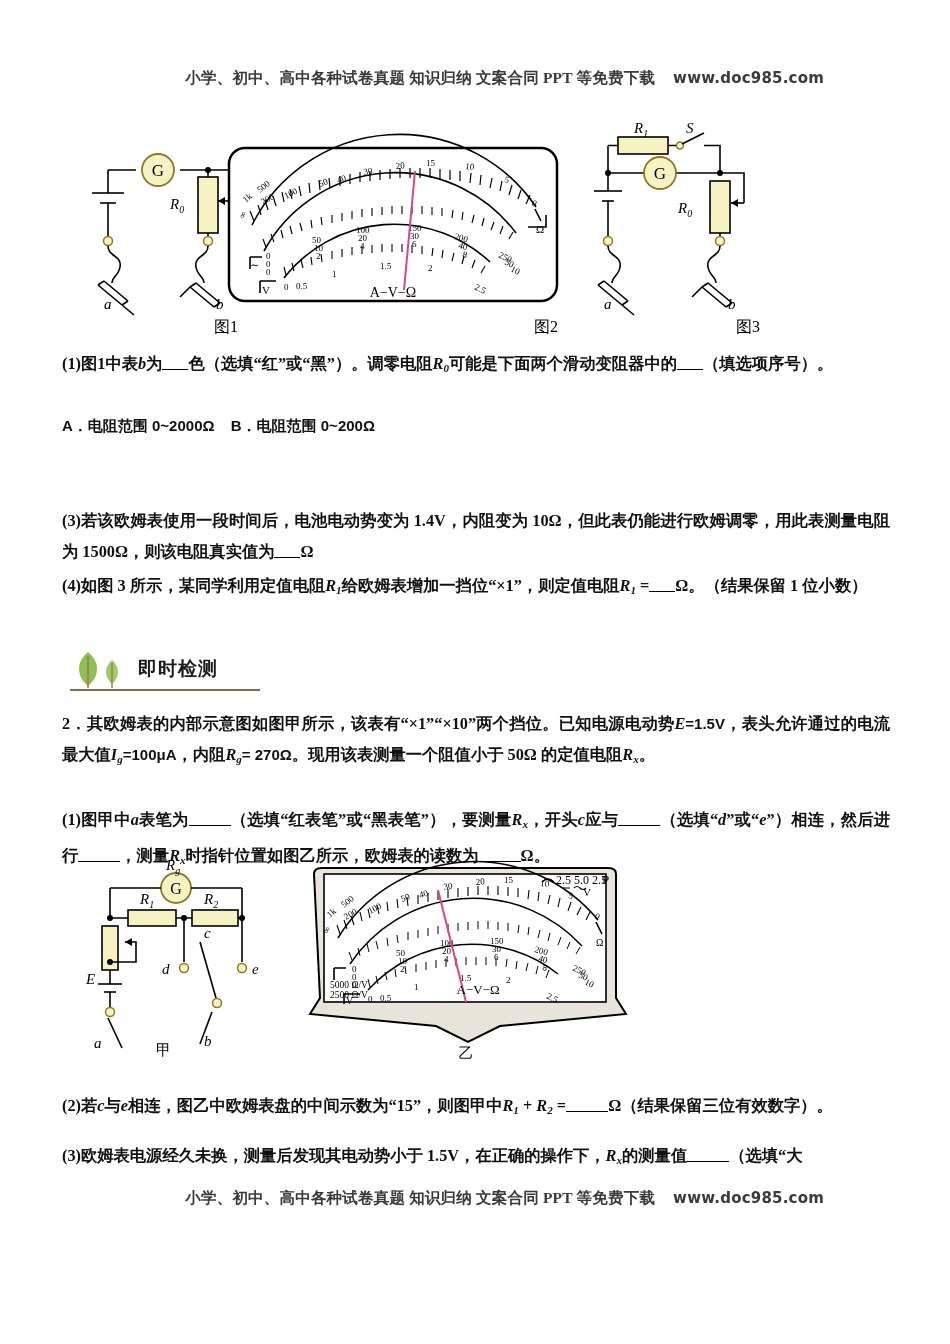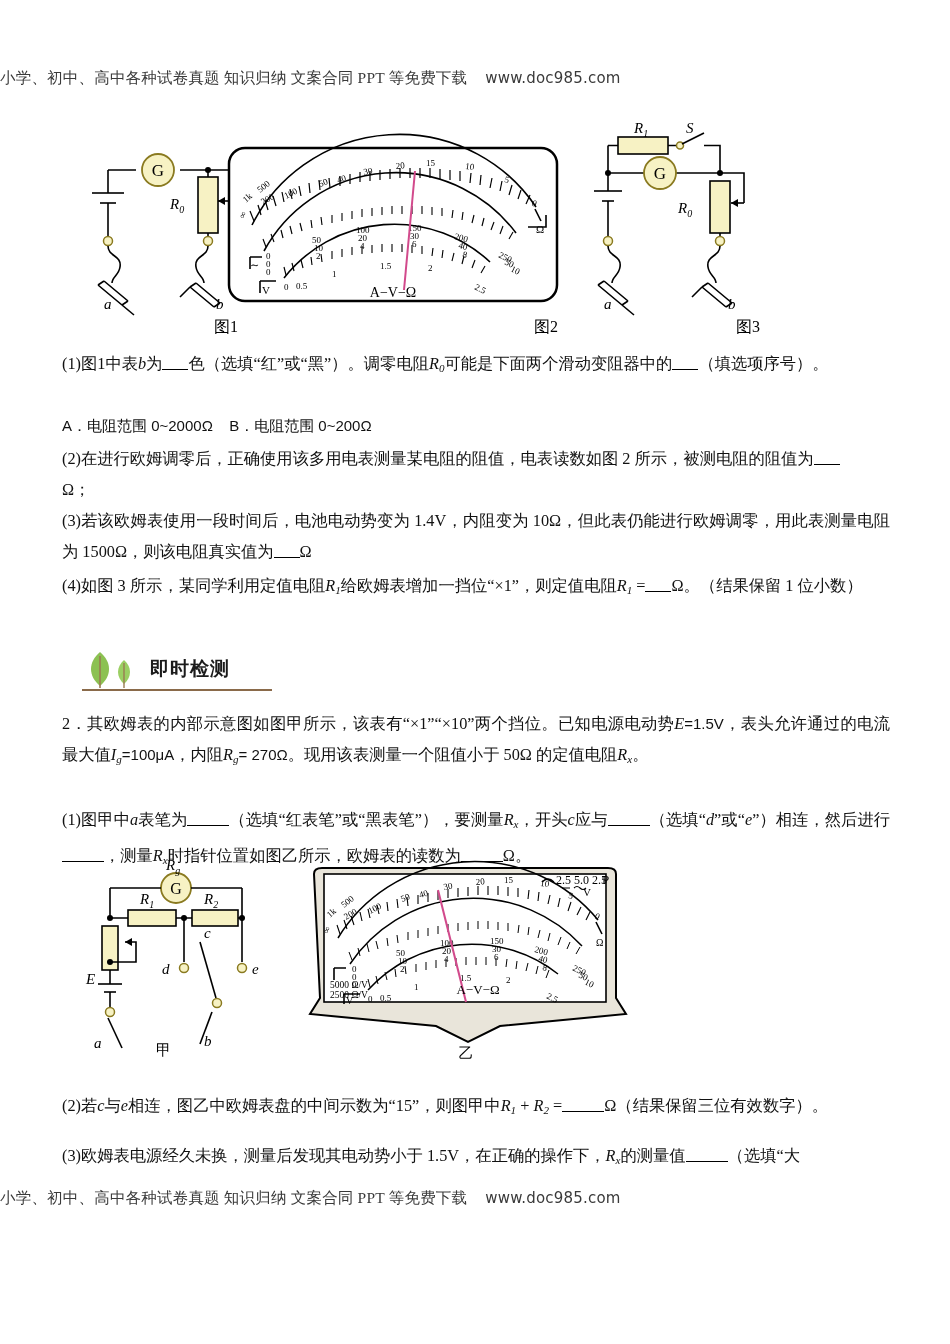--- a/index.html
+++ b/index.html
@@ -5,50 +5,51 @@
   html,body{margin:0;padding:0;}
   body{
     width:950px;height:1344px;background:#ffffff;
     font-family:"Liberation Serif","DejaVu Serif",serif;
     color:#000;position:relative;overflow:hidden;
   }
   .page{position:relative;width:950px;height:1344px;}
 
   
   .watermark{
-    position:absolute;left:0;width:824px;text-align:left;
+    position:absolute;left:0;width:824px;text-align:right;
     font-family:"Liberation Serif","DejaVu Serif",serif;
-    font-size:15.5px;color:#3a3a3a;letter-spacing:.2px;white-space:nowrap;
+    font-size:15.5px;color:#3a3a3a;letter-spacing:.2px;white-space:nowrap;font-weight:bold;
   }
   .watermark .url{font-family:"DejaVu Sans","Liberation Sans",sans-serif;font-size:15px;margin-left:18px;}
   #hdr{top:68px;}
   #ftr{top:1188px;}
 
   
   .figband{position:absolute;left:0;top:125px;width:950px;height:215px;}
   .figcap{
     position:absolute;text-align:right;font-size:16px;
     font-family:"Liberation Serif","DejaVu Serif",serif;
   }
 
   
   .txt{
     position:absolute;left:62px;width:828px;
     font-size:16.3px;line-height:31px;text-align:justify;
     font-family:"Liberation Serif","DejaVu Serif",serif;
     color:#111;
+    font-weight:bold;
   }
   .txt .lat{font-family:"Liberation Sans","DejaVu Sans",sans-serif;font-size:15px;margin-top:36px;}
   .it{font-style:italic;font-family:"Liberation Serif","DejaVu Serif",serif;}
   .blk{display:inline-block;border-bottom:1.3px solid #000;min-width:26px;height:14px;vertical-align:-1px;}
   .blk.w2{min-width:42px;}
   sub{font-size:.68em;vertical-align:-.28em;}
 
   
-  .sect{position:absolute;left:74px;top:648px;width:300px;height:46px;}
+  .sect{position:absolute;left:62px;top:648px;width:300px;height:46px;}
   .sect .label{
     position:absolute;left:76px;top:8px;font-size:19px;font-weight:bold;
     color:#1b1b1b;letter-spacing:1px;
     font-family:"Liberation Sans","DejaVu Sans",sans-serif;
   }
   .sect .rule{position:absolute;left:8px;top:41px;width:190px;height:2px;background:#8a6a4a;}
   .leaf-svg{position:absolute;left:4px;top:0px;}
 
   
   .meterwrap{position:absolute;}
@@ -310,23 +311,20 @@
   </div>
 
   <div class="txt" style="top:348px;">
     <span>(1)图1中表</span><span class="it">b</span><span>为</span><span class="blk"></span><span>色（选填“红”或“黑”）。调零电阻</span><span class="it"><span>R</span><sub>0</sub></span><span>可能是下面两个滑动变阻器中的</span><span class="blk"></span><span>（填选项序号）。</span>
   </div>
 
   <div class="txt" style="top:410px;">
     <span class="lat">A．电阻范围 0~2000Ω</span>&nbsp;&nbsp;&nbsp;&nbsp;<span class="lat">B．电阻范围 0~200Ω</span>
   </div>
 
-  <div class="txt" style="top:443px;">
-    <span>(2)在进行欧姆调零后，正确使用该多用电表测量某电阻的阻值，电表读数如图 2 所示，被测电阻的阻值为</span><span class="blk"></span><br><span>Ω；</span>
-  </div>
 
   <div class="txt" style="top:505px;">
     <span>(3)若该欧姆表使用一段时间后，电池电动势变为 1.4V，内阻变为 10Ω，但此表仍能进行欧姆调零，用此表测量电阻为 1500Ω，则该电阻真实值为</span><span class="blk"></span><span>Ω</span>
   </div>
 
   <div class="txt" style="top:570px;">
     <span>(4)如图 3 所示，某同学利用定值电阻</span><span class="it"><span>R</span><sub>1</sub></span><span>给欧姆表增加一挡位“×1”，则定值电阻</span><span class="it"><span>R</span><sub>1</sub></span> <span>=</span><span class="blk"></span><span>Ω。（结果保留 1 位小数）</span>
   </div>
 
   <div class="sect">

